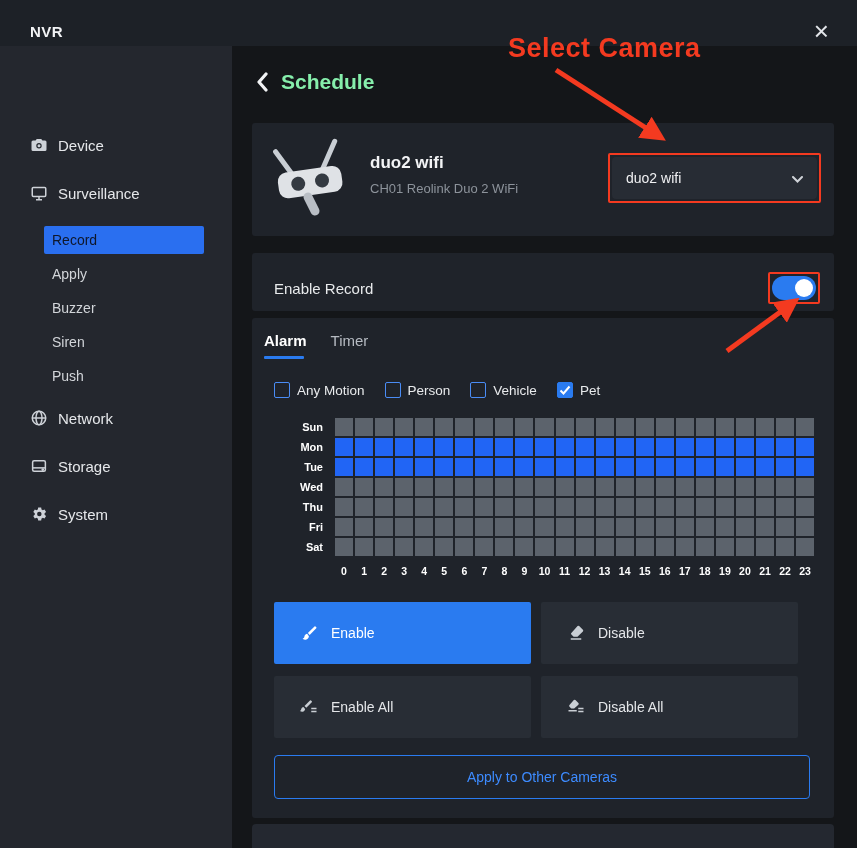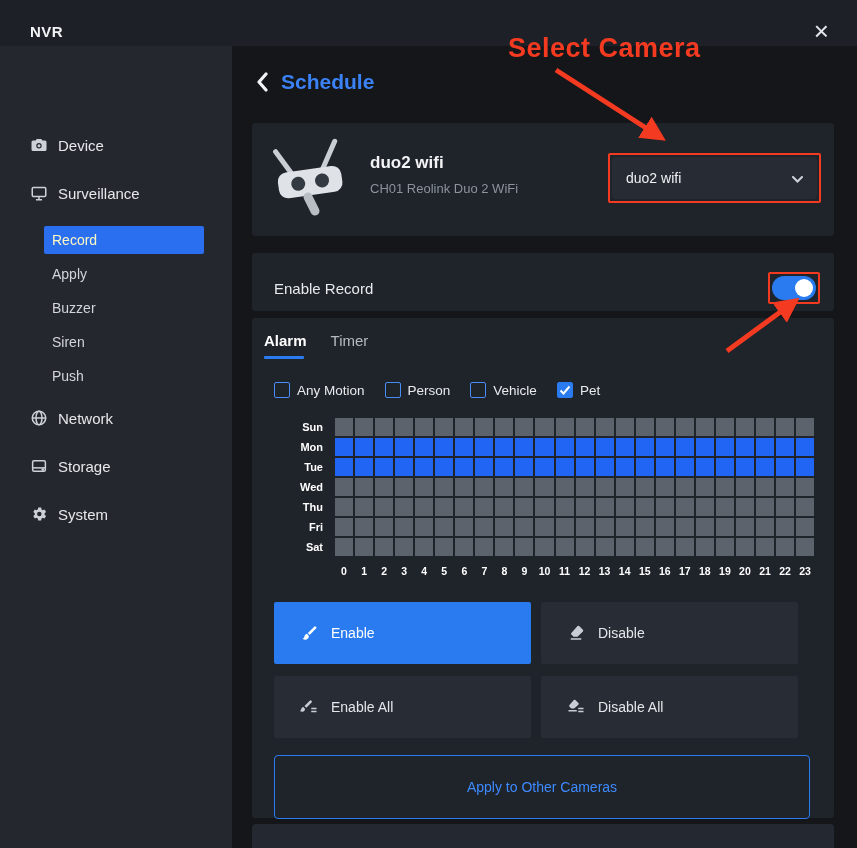--- a/index.html
+++ b/index.html
@@ -11,27 +11,27 @@
   .tb-title { font-size:15px; font-weight:bold; letter-spacing:.5px; color:#f2f3f5; }
   .close-btn { font-size:26px; line-height:1; color:#e3e6ea; cursor:pointer; }
 
   
   .sidebar { position:absolute; top:46px; left:0; width:232px; height:802px; background:#24272e; padding-top:84px; z-index:4; }
   .side-item { display:flex; align-items:center; gap:10px; height:30px; padding-left:30px; margin-bottom:18px; font-size:15px; color:#e5e7ea; cursor:pointer; }
   .s-icon { width:18px; height:18px; color:#ced2d8; display:inline-flex; }
   .s-icon svg { width:18px; height:18px; }
   .sub-list { margin:11px 0 13px 0; }
   .sub-item { width:160px; margin:0 0 6px 44px; height:28px; display:flex; align-items:center; padding-left:8px; font-size:14px; color:#d2d5d9; border-radius:2px; cursor:pointer; }
-  .sub-item.active { background:#2a6ff0; color:#fef9c3; }
+  .sub-item.active { background:#2a6ff0; color:#0f172a; }
 
   
   .main { position:absolute; left:232px; top:46px; width:625px; height:802px; background:#141619; z-index:3; }
   .page-header { position:absolute; left:23px; top:24px; display:flex; align-items:center; gap:12px; }
   .back-btn { display:inline-flex; cursor:pointer; }
-  .page-title { font-size:21px; font-weight:bold; color:#3b82f6; }
+  .page-title { font-size:21px; font-weight:bold; color:#86efac; }
 
   .card { position:absolute; left:20px; width:582px; background:#1f232a; border-radius:3px; }
   .card-camera { top:77px; height:113px; }
   .cam-art { position:absolute; left:12px; top:14px; width:100px; height:82px; }
   .cam-info { position:absolute; left:118px; top:30px; }
   .cam-name { font-size:17px; font-weight:bold; color:#f2f3f5; margin-bottom:8px; }
   .cam-sub { font-size:13px; color:#8d939b; }
 
   .red-box { border:2px solid #f43a20; padding:2px; border-radius:2px; display:inline-block; }
   .dropdown-box { position:absolute; right:13px; top:30px; }
@@ -70,21 +70,21 @@
 
   .btn-rows { position:absolute; left:22px; right:36px; top:284px; }
   .btn-row { display:flex; gap:10px; margin-bottom:12px; }
   .btn { flex:1; height:62px; border-radius:2px; background:#282d35; display:flex; align-items:center; gap:13px; padding-left:26px; font-size:14px; color:#e4e6e9; cursor:pointer; }
   .btn.primary { background:#2a7bf0; color:#ffffff; }
   .b-icon { display:inline-flex; width:18px; height:18px; }
   .b-icon svg { width:18px; height:18px; }
   .btn .b-icon { color:#c9ced4; }
   .btn.primary .b-icon { color:#ffffff; }
 
-  .apply-btn { position:absolute; left:22px; right:24px; top:437px; height:64px; border:1px solid #2a7bf0; border-radius:4px; display:flex; align-items:center; justify-content:center; font-size:14px; color:#3d8bff; cursor:pointer; background:transparent;text-align:center; }
+  .apply-btn { position:absolute; left:22px; right:24px; top:437px; height:44px; border:1px solid #2a7bf0; border-radius:4px; display:flex; align-items:center; justify-content:center; font-size:14px; color:#3d8bff; cursor:pointer; background:transparent;text-align:center; }
 
   .bottom-sliver { position:absolute; left:20px; top:778px; width:582px; height:24px; background:#242830; border-radius:4px 4px 0 0; }
 
   
   .annot-text { position:absolute; left:508px; top:33px; font-size:27px; font-weight:bold; color:#f43a20; z-index:40; letter-spacing:.5px; }
   .annot-svg { position:absolute; left:0; top:0; z-index:40; pointer-events:none; }
 </style>
 </head>
 <body>
 

